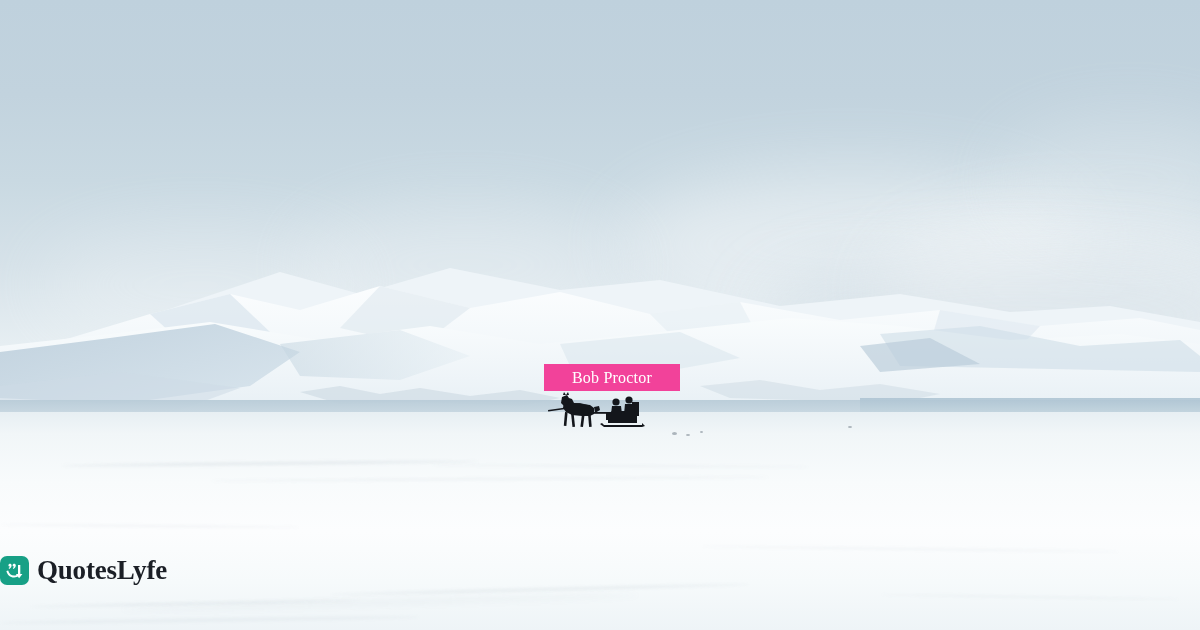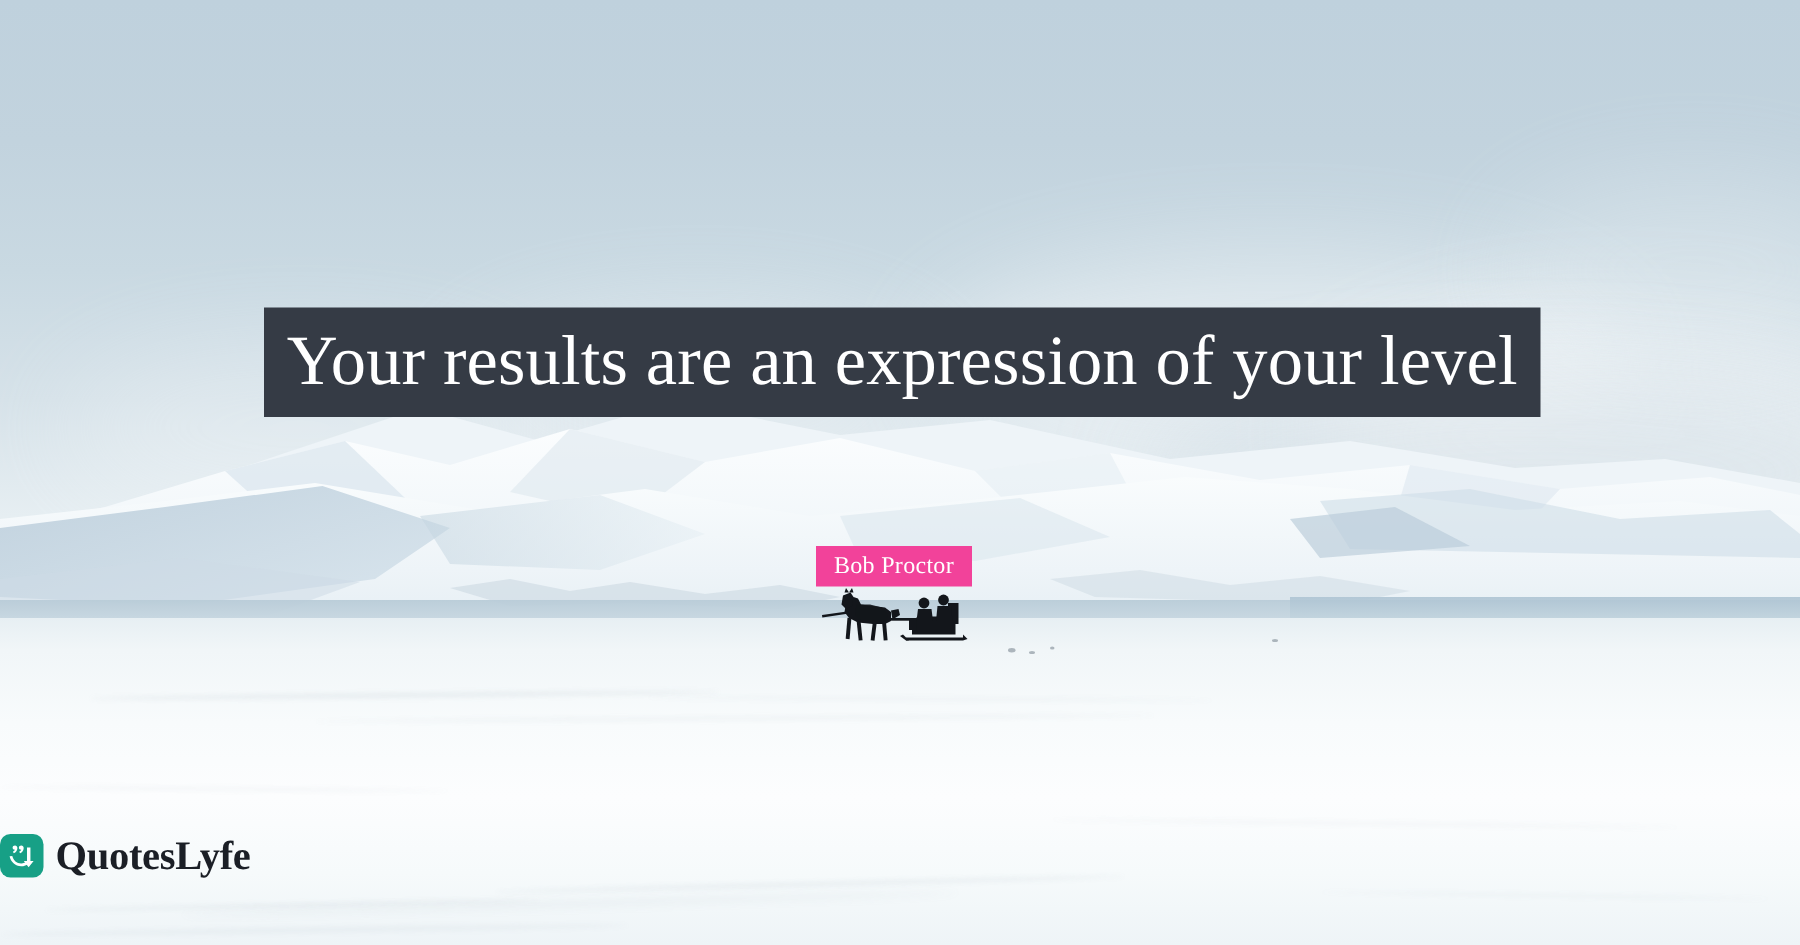--- a/index.html
+++ b/index.html
@@ -133,21 +133,21 @@
   }
   .quote-line.l2 {
     position:absolute; left:461px; top:279px;
     width:281px; height:62px;
     display:flex; align-items:center; justify-content:center;
   }
 
   
   .author-badge {
     position:absolute; left:544px; top:364px;
-    width:104px; height:27px;
+    width:136px; height:27px;
     background:#f2429a;
     color:#ffffff;
     font-family:"Liberation Serif", serif;
     font-size:16px;
     letter-spacing:.2px;
     display:flex; align-items:center; justify-content:center;
     white-space:nowrap;
   }
 
   
@@ -304,21 +304,20 @@
           <path d="M74,14 L83,14 L84,22 L73,22 Z"></path>
 
           <circle cx="91" cy="8" r="3.6"></circle>
           <path d="M87,12 L96,12 L97,22 L86,22 Z"></path>
         </g>
       </svg>
     </div>
   </div>
 
   <div class="quote-wrap">
-    <div class="quote-line l1">Your results are an expression of your level</div>
   </div>
 
   <div class="author-badge">Bob Proctor</div>
 
   <div class="brand">
     <span class="brand-mark">
       <svg width="20" height="20" viewBox="0 0 20 20">
         <g fill="#ffffff">
 
           <path d="M3.4,4.2 C3.4,3.3 4.1,2.7 5.0,2.7 C5.9,2.7 6.6,3.4 6.6,4.3

